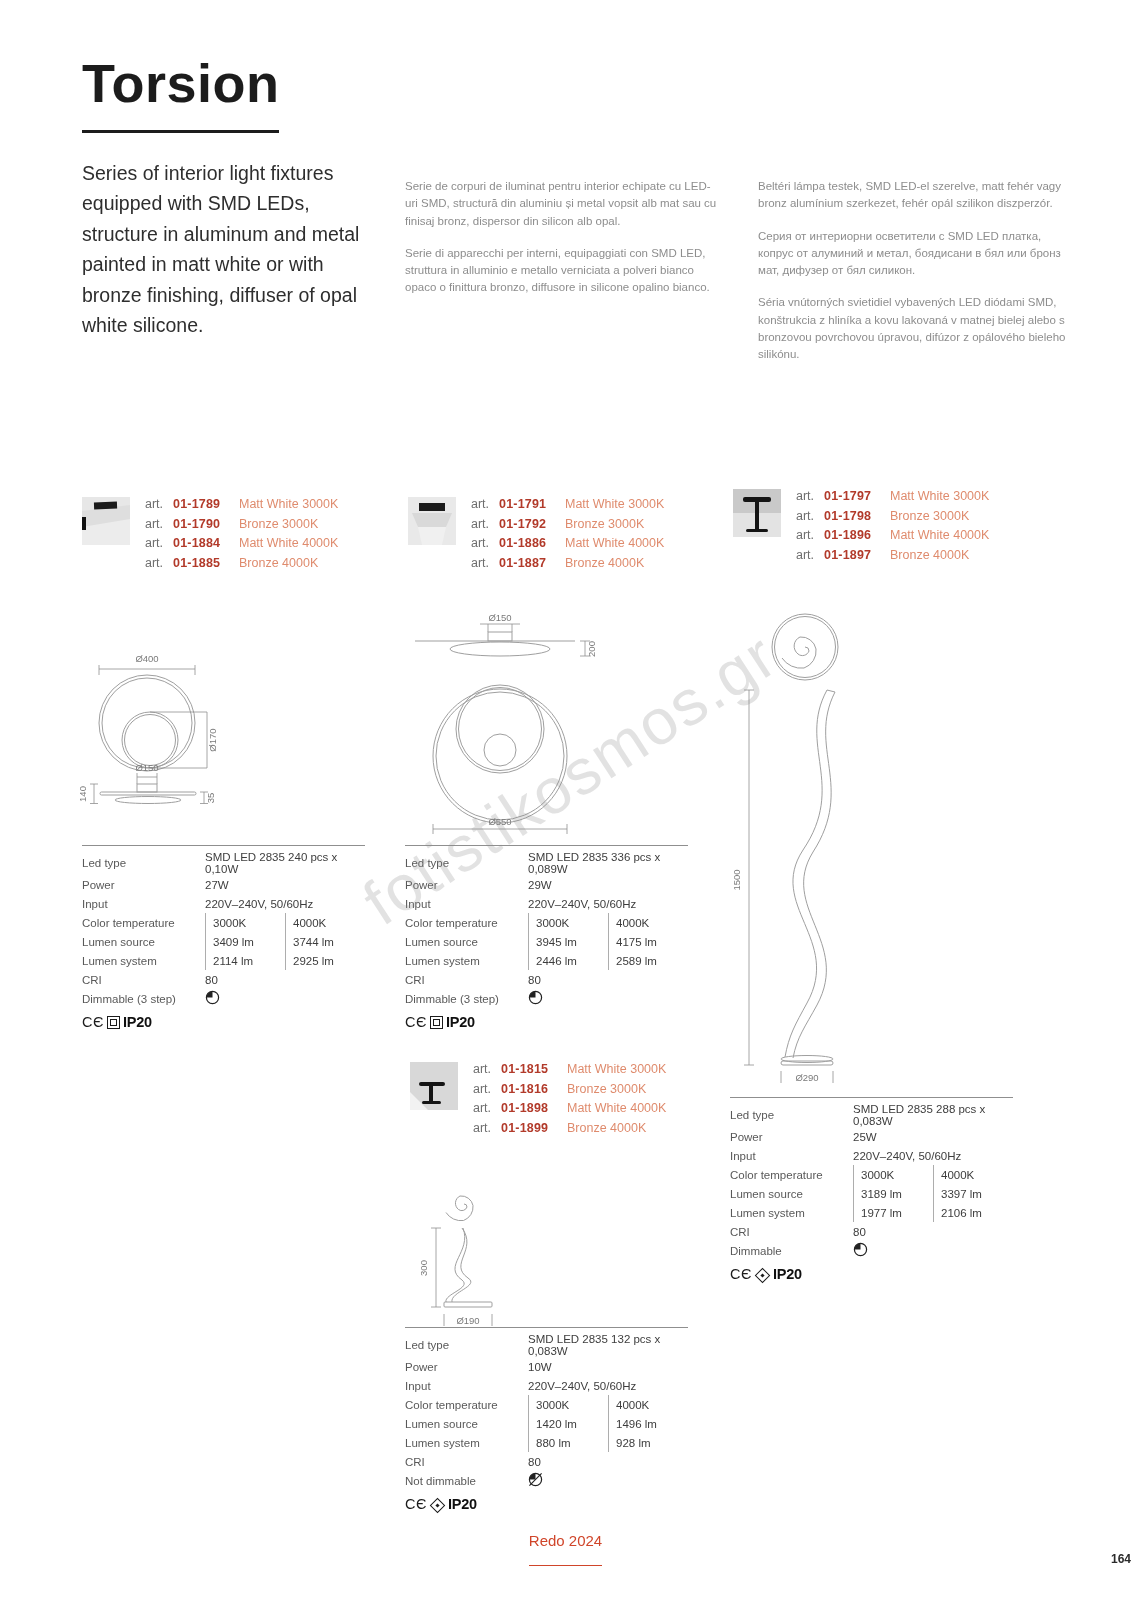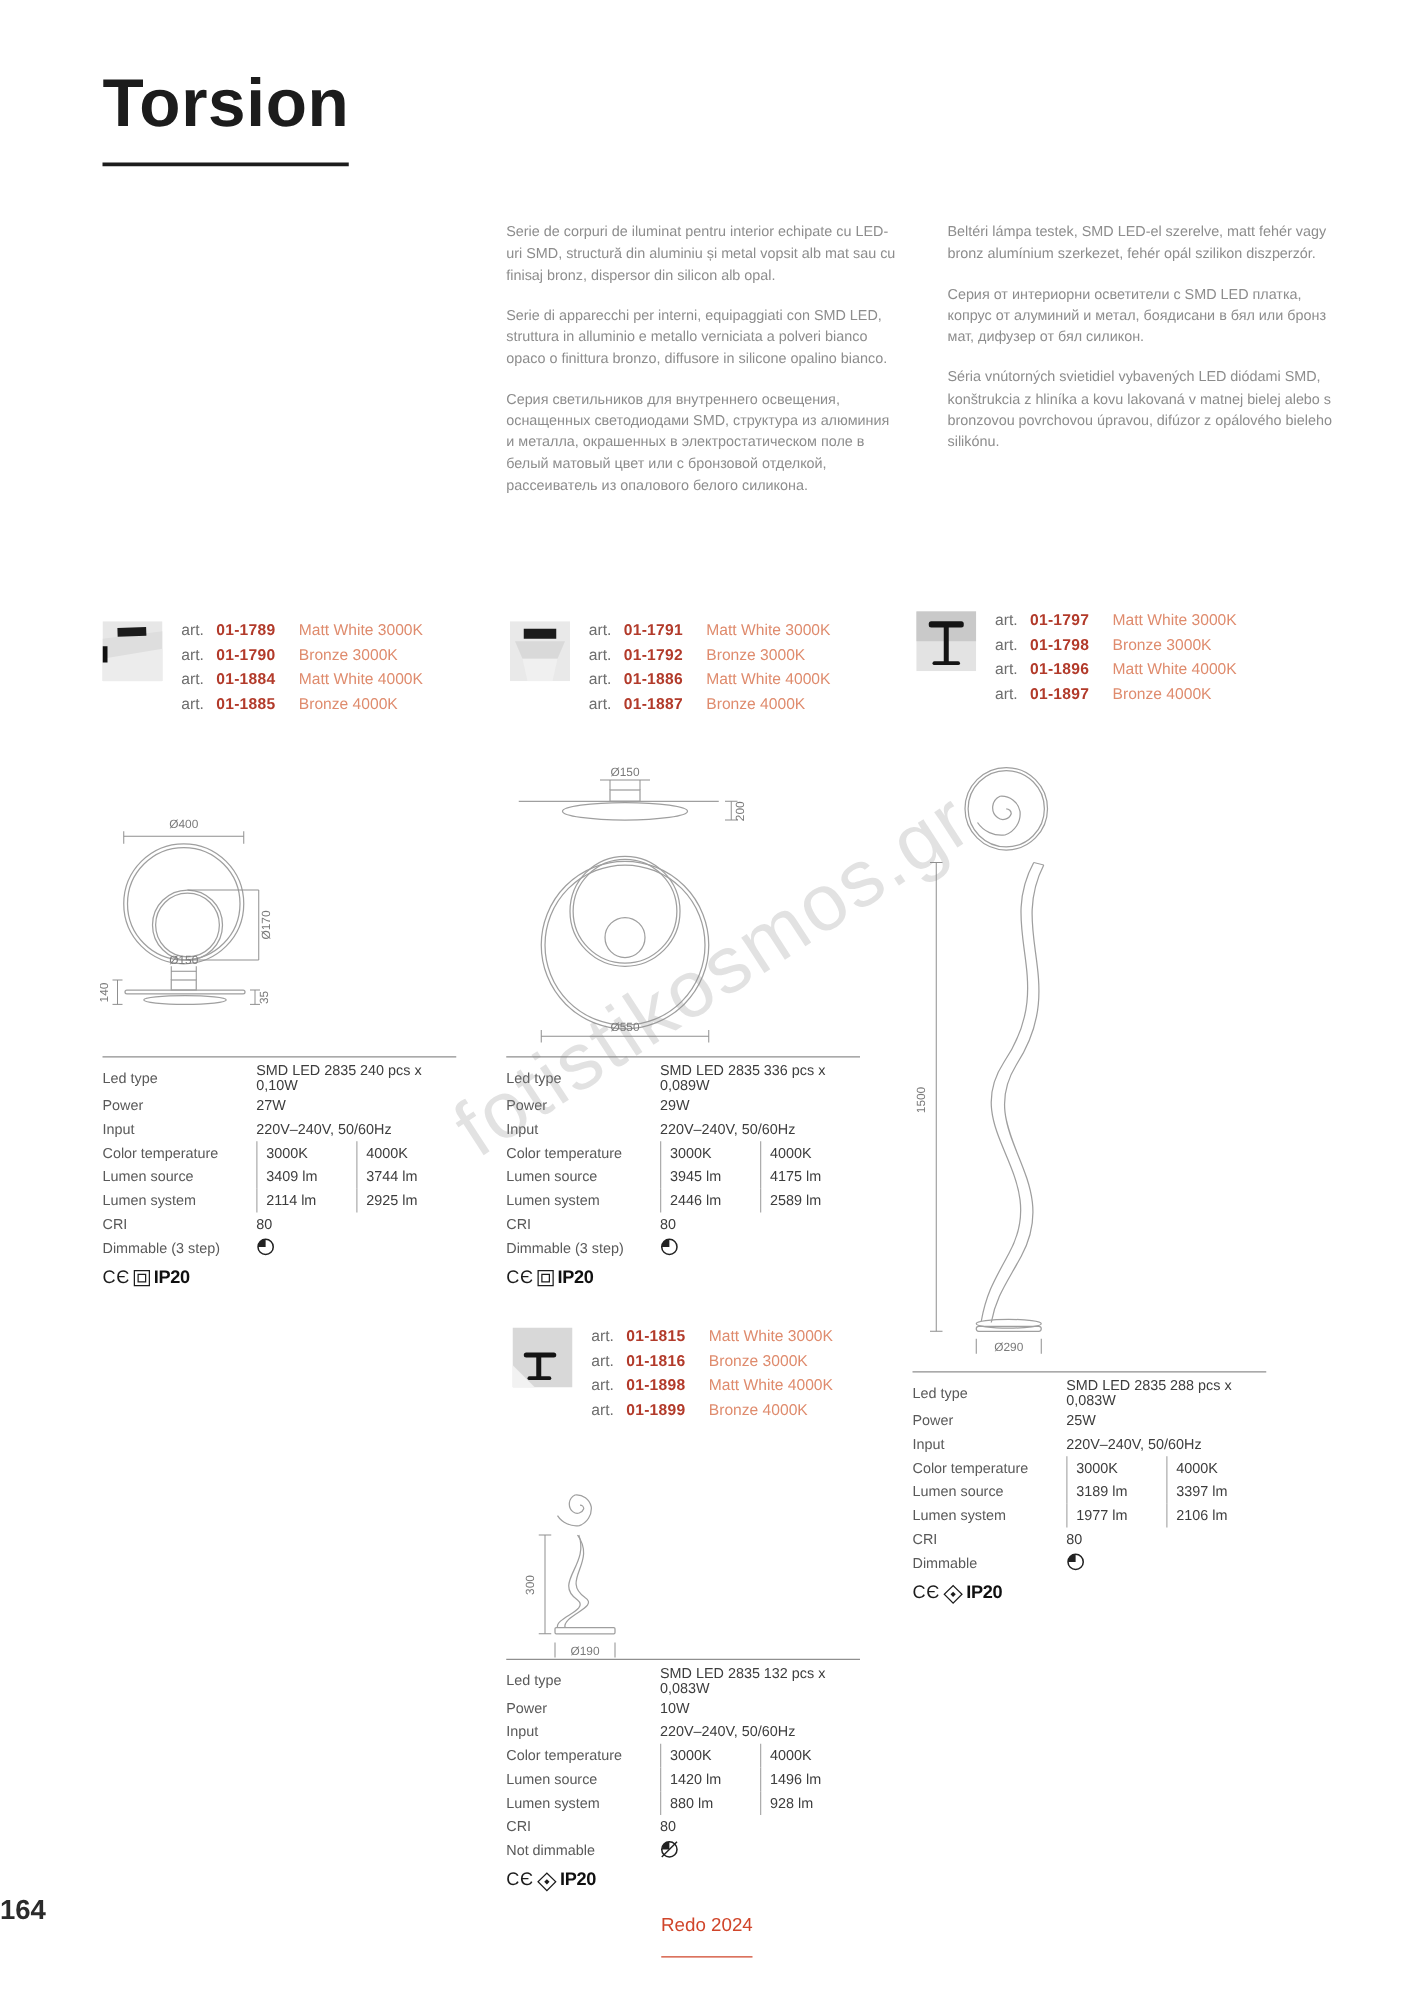--- a/index.html
+++ b/index.html
@@ -45,34 +45,34 @@
   .ip{font-size:14.5px;font-weight:700;color:#101010;letter-spacing:-0.2px;}
   
   .draw{position:absolute;}
   .draw svg text{font-family:"Liberation Sans",sans-serif;font-size:9.5px;fill:#7a7a7a;}
   .outline{fill:none;stroke:#9f9f9f;stroke-width:1;}
   .dim{fill:none;stroke:#8f8f8f;stroke-width:0.8;}
   
   .footer-brand{position:absolute;left:0;top:1532px;width:100%;text-align:center;font-size:15px;
                 color:#d0452a;}
   .footer-brand span{border-bottom:1px solid #d0452a;padding-bottom:16px;cursor:pointer;}
-  .footer-page{position:absolute;left:0;top:1515px;width:100%;text-align:left;font-size:22px;
+  .footer-page{position:absolute;left:0;top:1552px;width:100%;text-align:right;font-size:12px;
                font-weight:700;color:#2b2b2b;}
 </style>
 </head>
 <body>
 
 <div class="page">
 
   <div class="title">Torsion</div>
+  <div class="intro">Series of interior light fixtures equipped with SMD LEDs, structure in aluminum and metal painted in matt white or with bronze finishing, diffuser of opal white silicone.</div>
 
   <div class="desc-col" id="desc1">
     <p>Serie de corpuri de iluminat pentru interior echipate cu LED-uri SMD, structură din aluminiu și metal vopsit alb mat sau cu finisaj bronz, dispersor din silicon alb opal.</p>
     <p>Serie di apparecchi per interni, equipaggiati con SMD LED, struttura in alluminio e metallo verniciata a polveri bianco opaco o finittura bronzo, diffusore in silicone opalino bianco.</p>
-    <p>Серия светильников для внутреннего освещения, оснащенных светодиодами SMD, структура из алюминия и металла, окрашенных в электростатическом поле в белый матовый цвет или с бронзовой отделкой, рассеиватель из опалового белого силикона.</p>
   </div>
   <div class="desc-col" id="desc2">
     <p>Beltéri lámpa testek, SMD LED-el szerelve, matt fehér vagy bronz alumínium szerkezet, fehér opál szilikon diszperzór.</p>
     <p>Серия от интериорни осветители с SMD LED платка, копрус от алуминий и метал, боядисани в бял или бронз мат, дифузер от бял силикон.</p>
     <p>Séria vnútorných svietidiel vybavených LED diódami SMD, konštrukcia z hliníka a kovu lakovaná v matnej bielej alebo s bronzovou povrchovou úpravou, difúzor z opálového bieleho silikónu.</p>
   </div>
 
   <div class="watermark">fotistikosmos.gr</div>
 
   <div class="group" style="left:82px;top:497px;">

